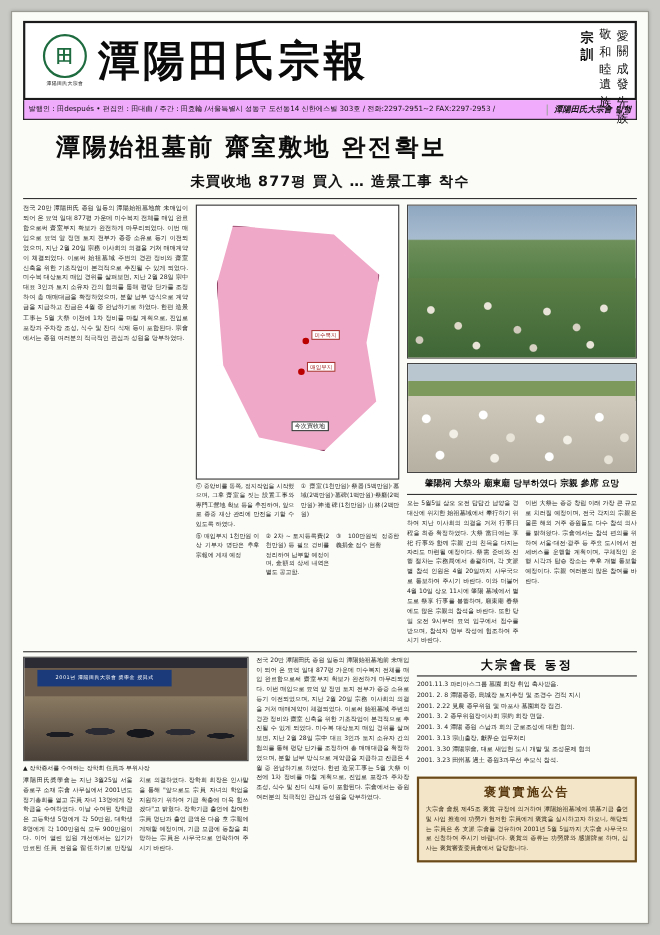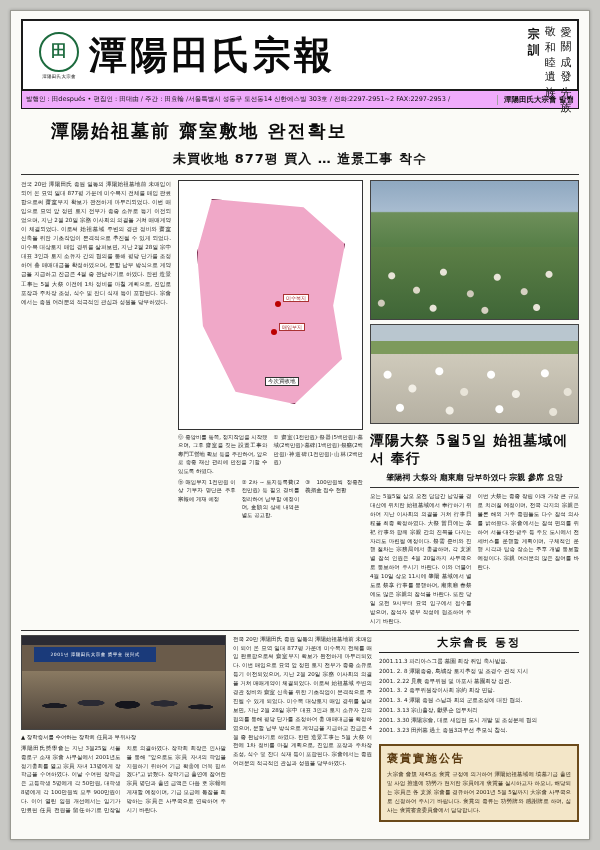--- a/index.html
+++ b/index.html
@@ -59,28 +59,28 @@
   
   .imprint {
     border:1px solid #1b1b1b; border-top:none;
     height:18px; display:flex; align-items:center;
     font-size:6.5px; color:#111; padding:0 4px; gap:6px;
     background:#f0abfc;
   }
   .imprint .left { flex:1 1 auto; }
   .imprint .right {
     flex:0 0 auto; font-weight:bold; font-size:7.5px;
-    border-left:1px solid #a3a3a3; padding-left:6px;
+    border-left:1px solid #a3a3a3; padding-left:6px;font-style:italic;
   }
 
   
   .headline-wrap { margin-top:10px; }
   .headline {
     font-family:"DejaVu Serif", serif;
-    font-size:18px; font-weight:bold; letter-spacing:2px;
+    font-size:22px; font-weight:bold; letter-spacing:2px;
     color:#0b0b0b; padding-left:30px;
   }
   .subheadline {
     text-align:center; font-size:13px; font-weight:bold;
     letter-spacing:1px; margin-top:7px; color:#111;
   }
   .rule { border-bottom:1px solid #333; margin:6px 0 5px; }
 
   
   .top-grid {
@@ -223,21 +223,21 @@
     padding-bottom:2px; margin-bottom:4px; color:#0b0b0b;
   }
   .notice-list { font-size:5.6px; line-height:1.78; color:#1a1a1a; }
   .notice-list div { white-space:nowrap; overflow:hidden; text-overflow:ellipsis; }
 
   .ad-box {
     border:2px solid #6b4a1a; background:#f3e6c8;
     margin-top:8px; padding:5px 6px;
   }
   .ad-title {
-    font-size:11px; font-weight:bold;
+    text-align:center; font-size:11px; font-weight:bold;
     letter-spacing:2px; color:#5a3a10; margin-bottom:4px;font-family:Liberation Mono, monospace;
   }
   .ad-body { font-size:5.5px; line-height:1.62; color:#2a1f10; text-align:justify; }
 </style>
 </head>
 <body>
 
 <div class="page">
 
   <div class="masthead">
@@ -294,21 +294,20 @@
 
     <div class="col-photo">
       <div class="photo p1">
         <div class="p1-bg"></div>
         <div class="p1-crowd"></div>
       </div>
       <div class="photo p2">
         <div class="p2-bg"></div>
         <div class="p2-crowd"></div>
       </div>
-      <div class="mid-head" style="font-size:14px;">潭陽大祭 5월5일 始祖墓域에서 奉行</div>
       <div class="mid-sub" style="font-size:8px;">肇陽祠 大祭와 廟東廟 당부하였다 宗親 參席 요망</div>
       <div class="thin-rule"></div>
       <div style="display:flex; gap:6px;">
         <div class="body-col" style="flex:1;">오는 5월5일 삼오 오전 답답간 납양을 경대산에 위치한 始祖墓域에서 奉行하기 위하여 지난 이사회의 의결을 거쳐 行事日程을 최종 확정하였다. 大祭 當日에는 享祀 行事와 함께 宗親 간의 친목을 다지는 자리도 마련될 예정이다. 祭需 준비와 진행 절차는 宗務局에서 총괄하며, 각 支派별 참석 인원은 4월 20일까지 사무국으로 통보하여 주시기 바란다.
 
 이와 더불어 4월 10일 상오 11시에 肇陽 墓域에서 별도로 祭享 行事를 봉행하며, 廟東廟 春祭에도 많은 宗親의 참석을 바란다. 또한 당일 오전 9시부터 묘역 입구에서 접수를 받으며, 참석자 명부 작성에 협조하여 주시기 바란다.</div>
         <div class="body-col" style="flex:1;">이번 大祭는 종중 창립 이래 가장 큰 규모로 치러질 예정이며, 전국 각지의 宗親은 물론 해외 거주 종원들도 다수 참석 의사를 밝혀왔다. 宗會에서는 참석 편의를 위하여 서울·대전·광주 등 주요 도시에서 전세버스를 운행할 계획이며, 구체적인 운행 시각과 탑승 장소는 추후 개별 통보할 예정이다. 宗親 여러분의 많은 참여를 바란다.</div>
       </div>
     </div>
   </div>

